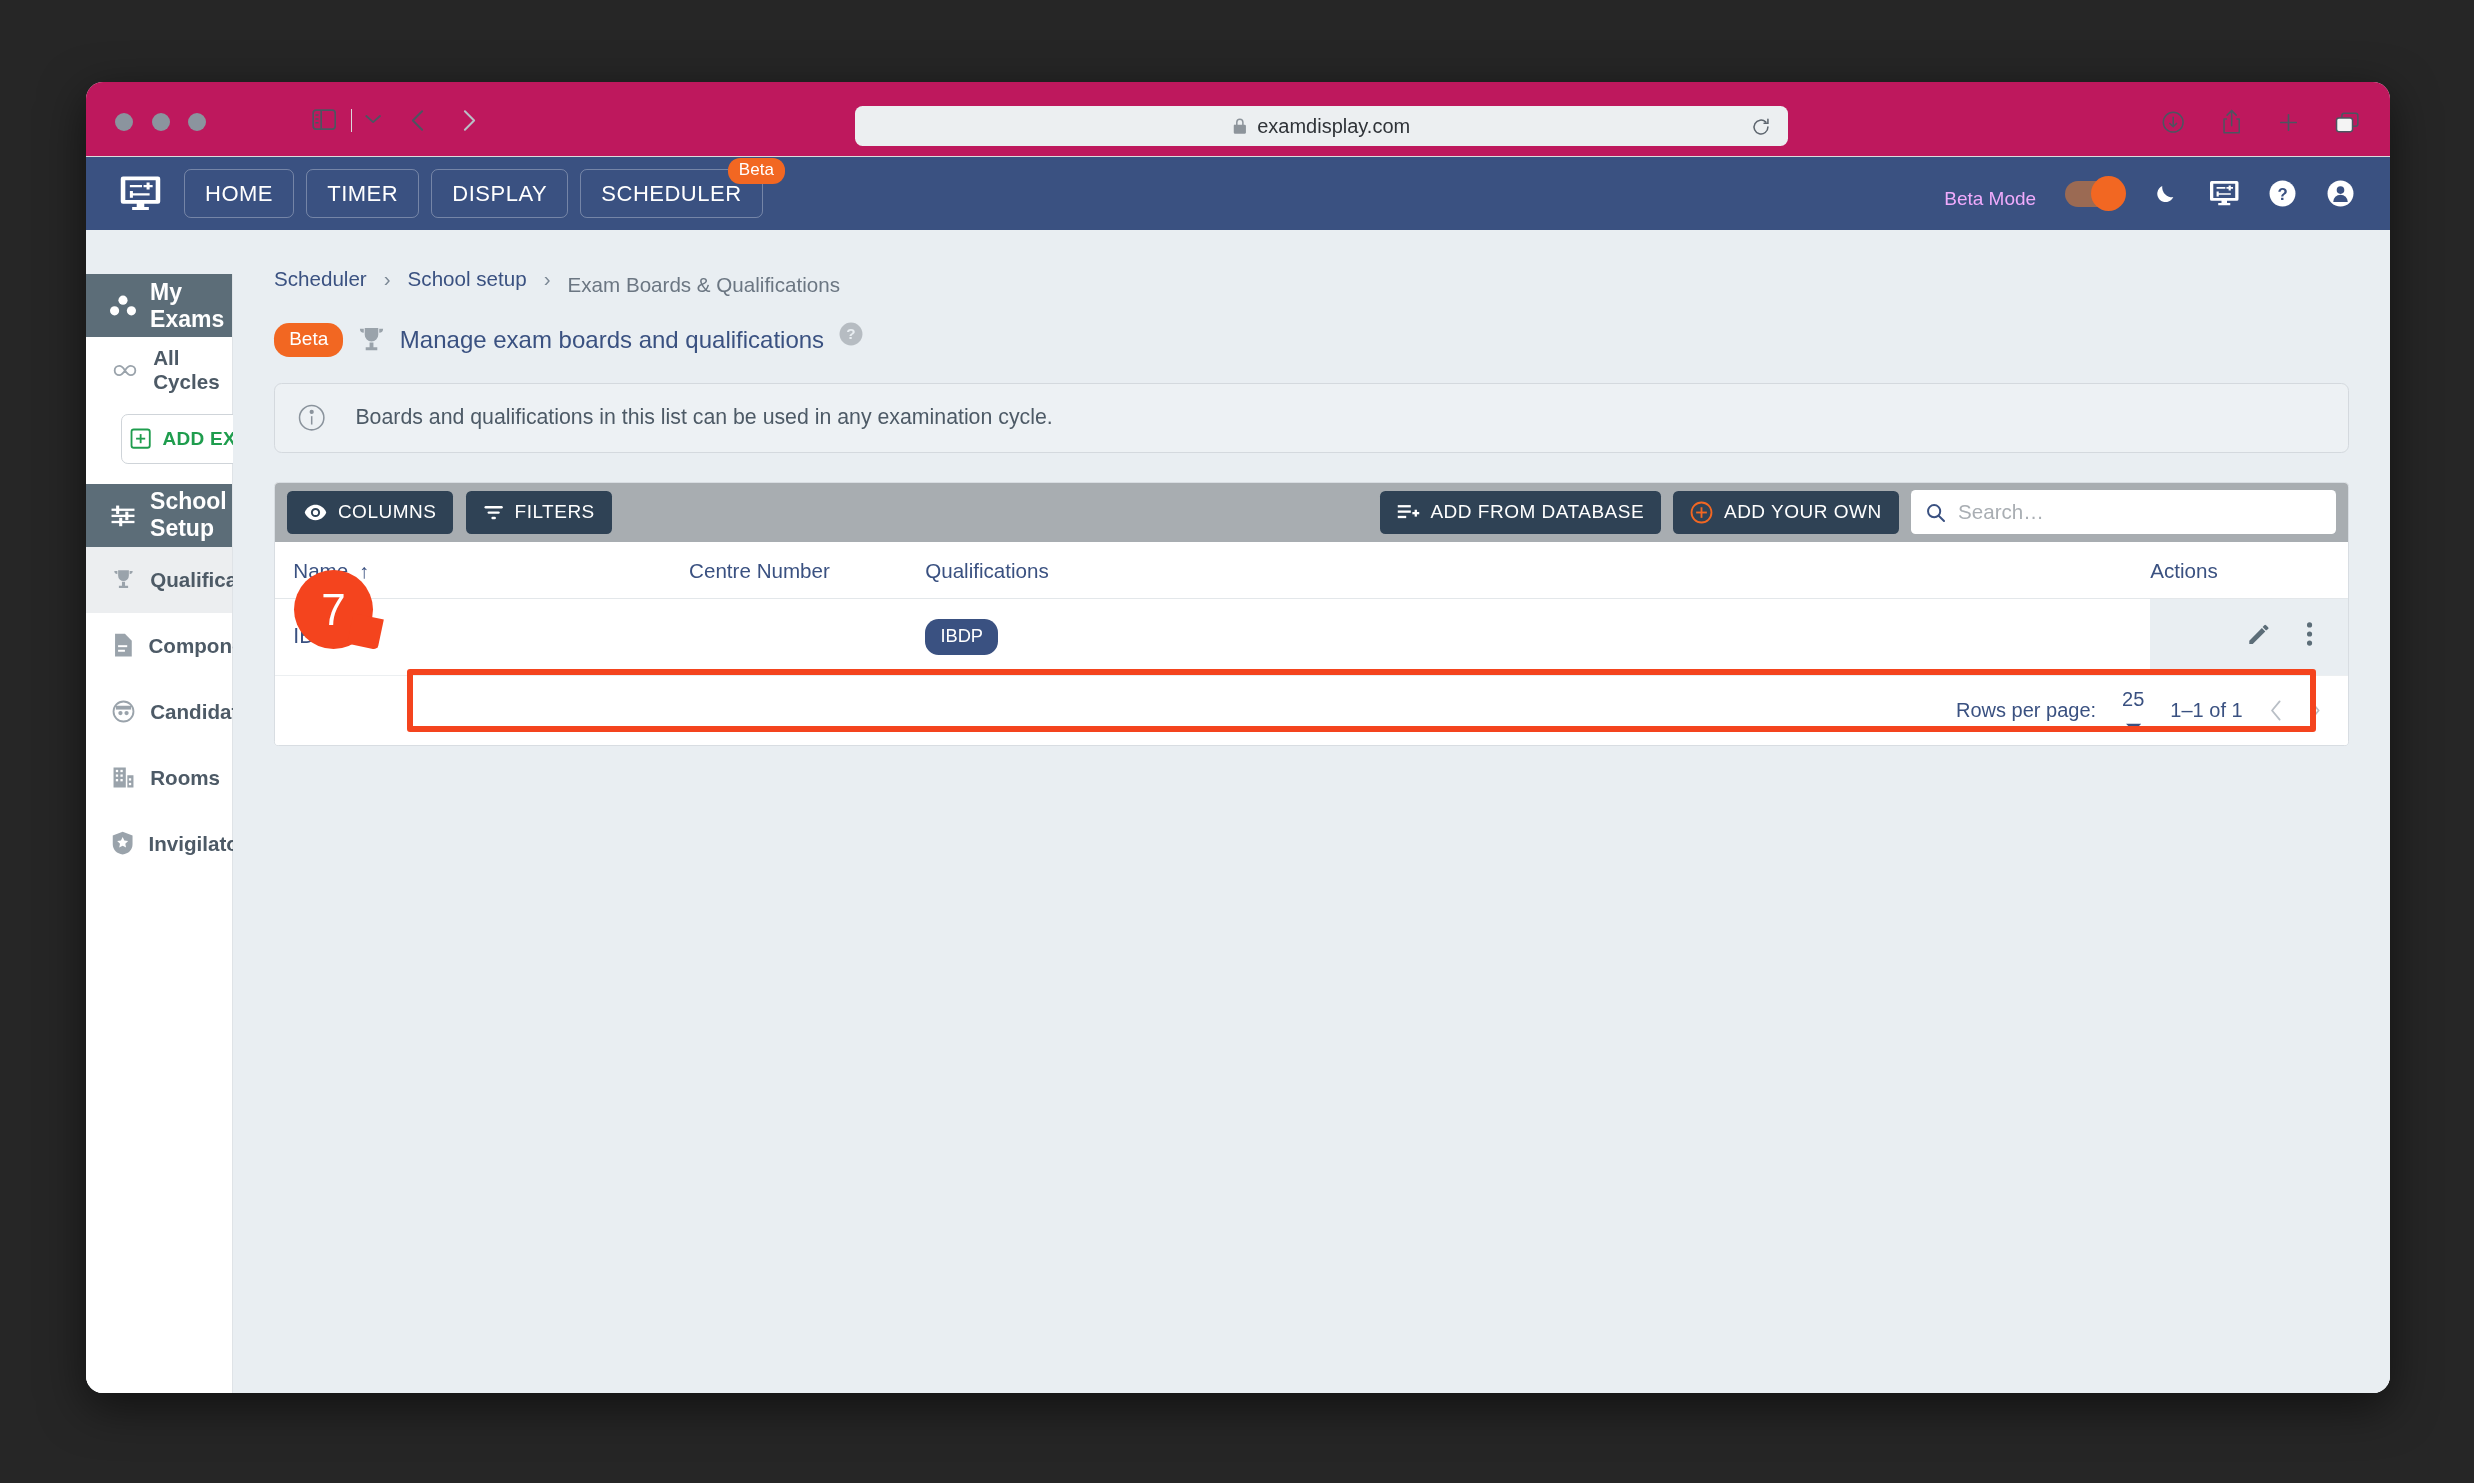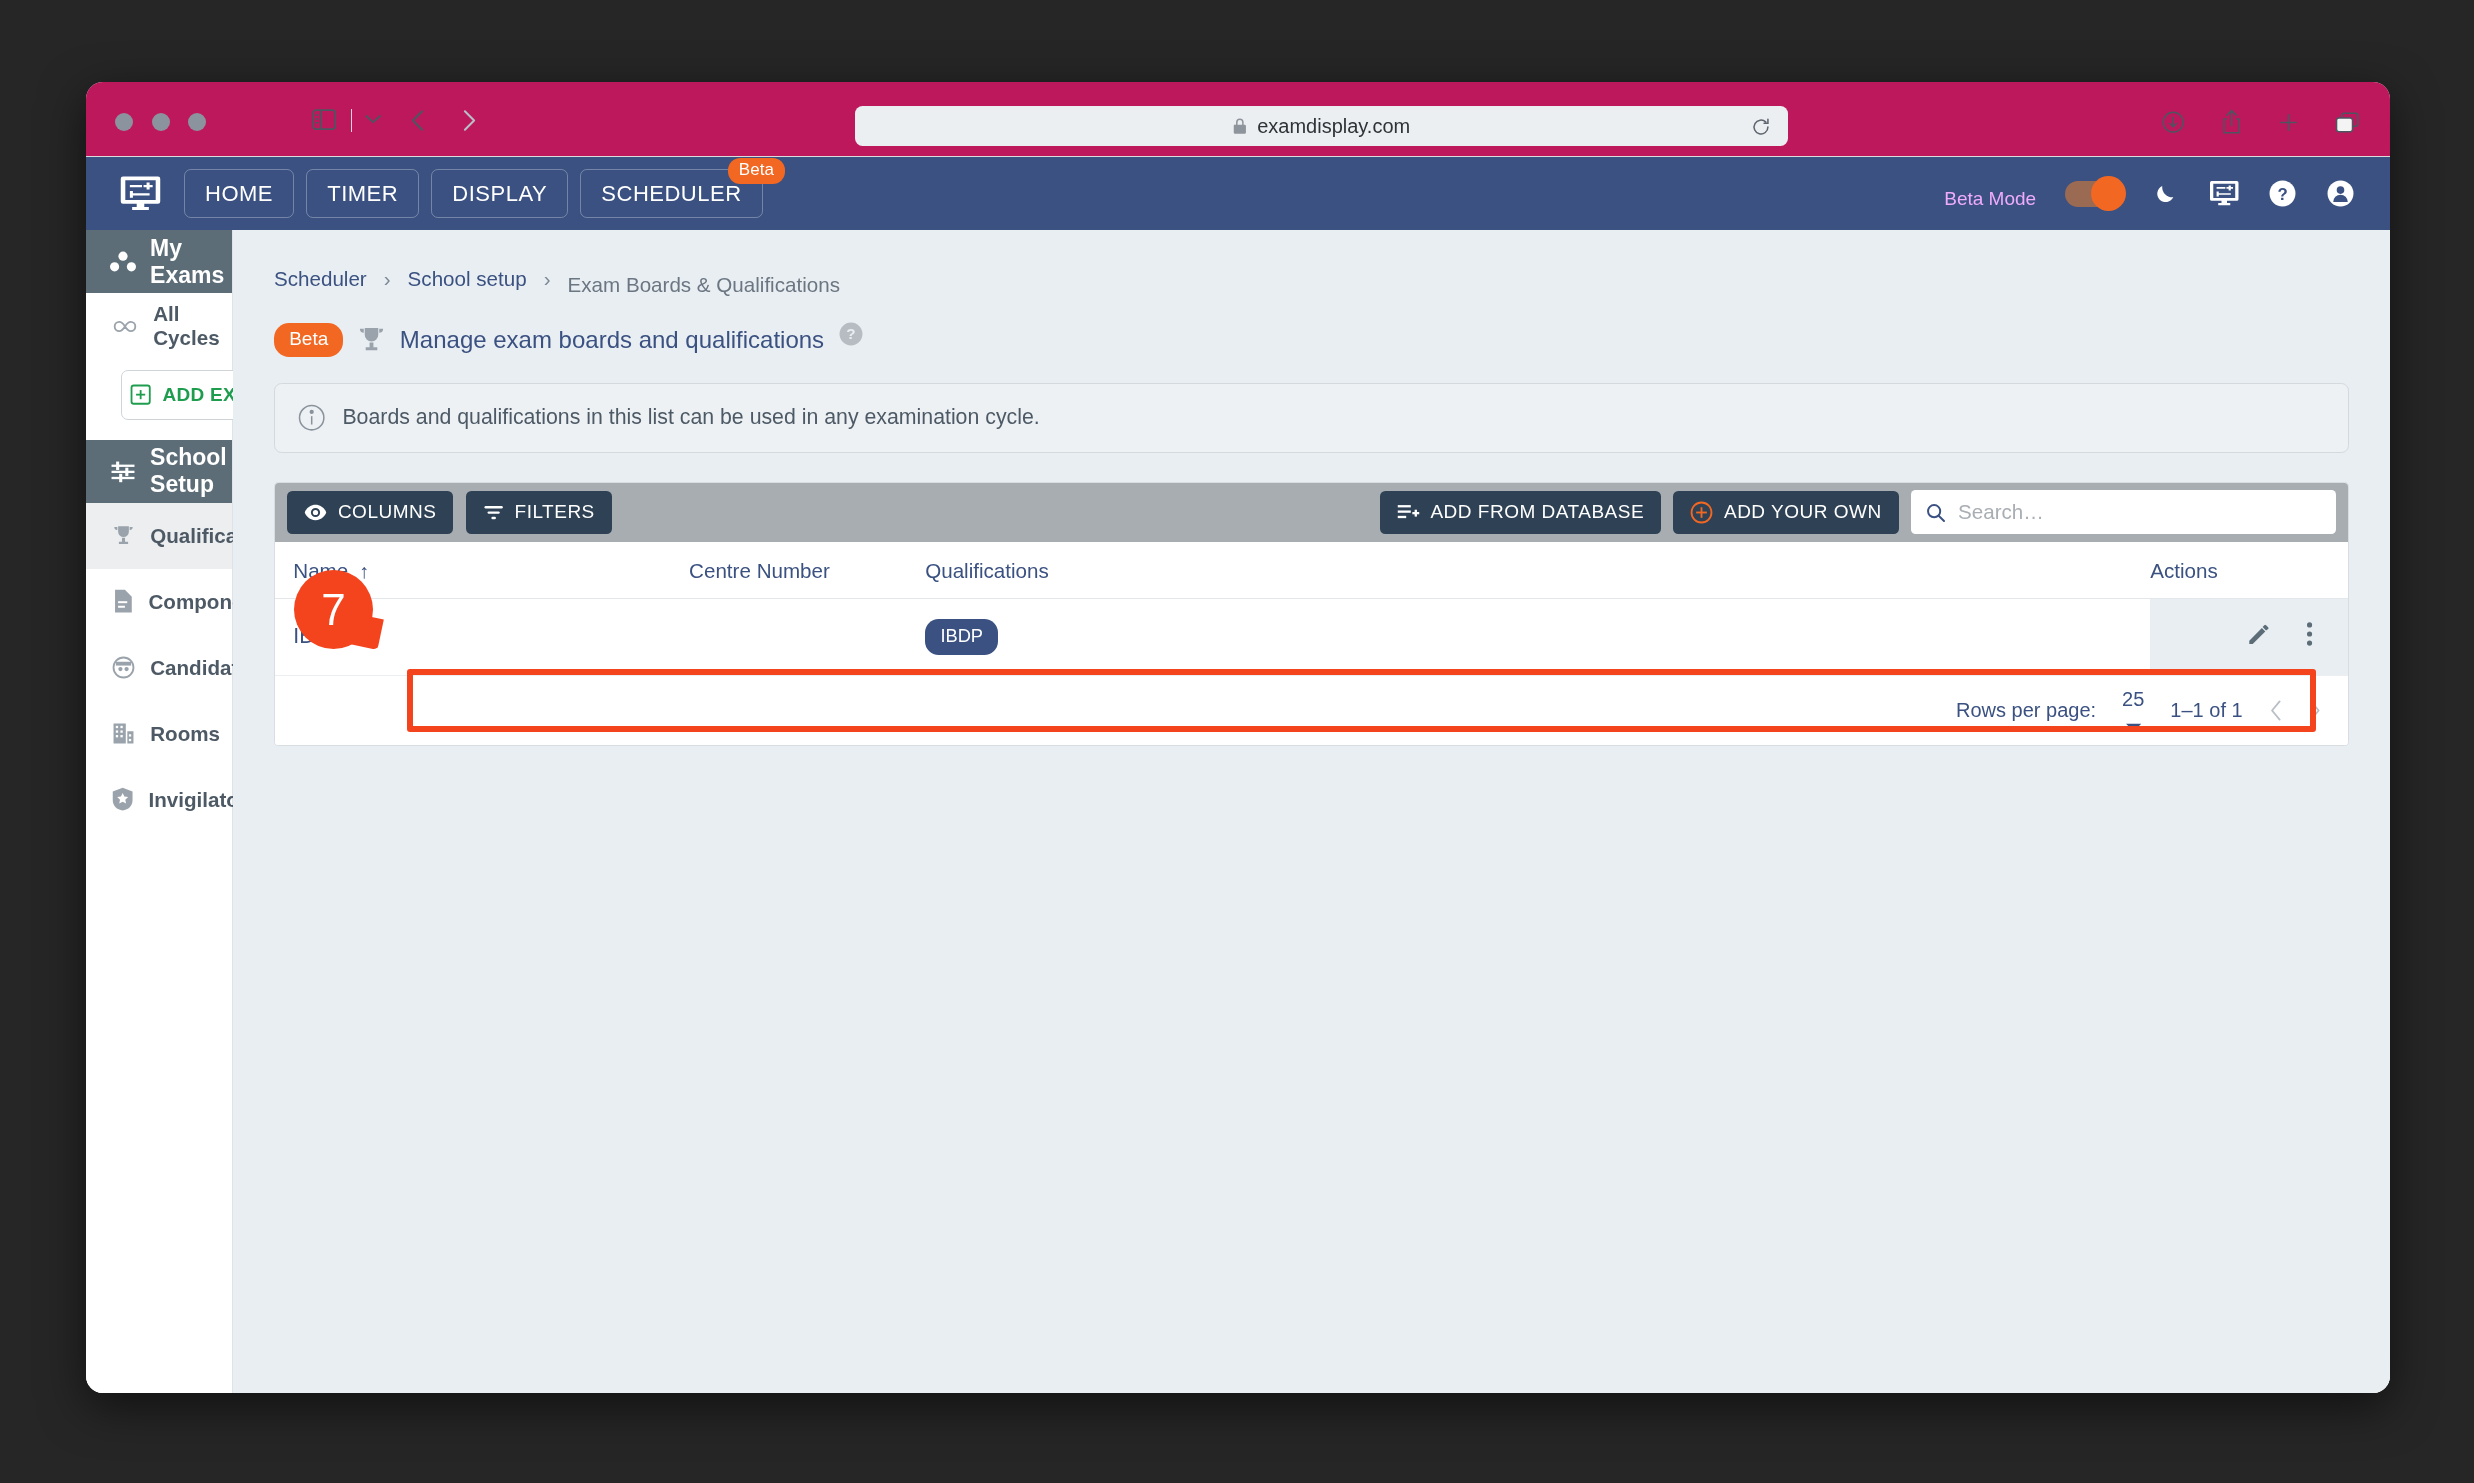--- a/index.html
+++ b/index.html
@@ -123,21 +123,21 @@
   .body-row { display: flex; height: 1163px; }
 
   
   .sidebar {
     width: 147px;
     flex: 0 0 147px;
     background: #ffffff;
     border-right: 0.8px solid #dfe3e7;
     position: relative;
   }
-  .sidebar { width: 147px; }
+  .sidebar { width: 147px; margin-top: 44px; }
   .side-section {
     height: 63px;
     background: #5c6d78;
     display: flex; align-items: center;
     padding-left: 24.4px;
     color: #ffffff;
     font-size: 23px;
     font-weight: bold;
     gap: 13.7px;
   }
@@ -200,21 +200,21 @@
   .page-title { font-size: 24px; color: #3a5181; text-align: right; }
   .title-help { color: #b6bcc2; display: flex; align-items: flex-start; margin-top: -10.7px; }
 
   .info-banner {
     margin: 26px 41px 0 41px;
     height: 70px;
     background: #edf1f4;
     border: 0.8px solid #d4d9de;
     border-radius: 7.6px;
     display: flex; align-items: center;
-    gap: 17px;
+    gap: 30px;
     padding-left: 23px;
   }
   .info-icon { color: #8a939c; display: flex; align-items: center; }
   .info-text { font-size: 21.3px; color: #4d5a66; }
 
   
   .grid-card {
     margin: 29px 41px 0 41px;
     background: #ffffff;
     border: 0.8px solid #d8dde2;

